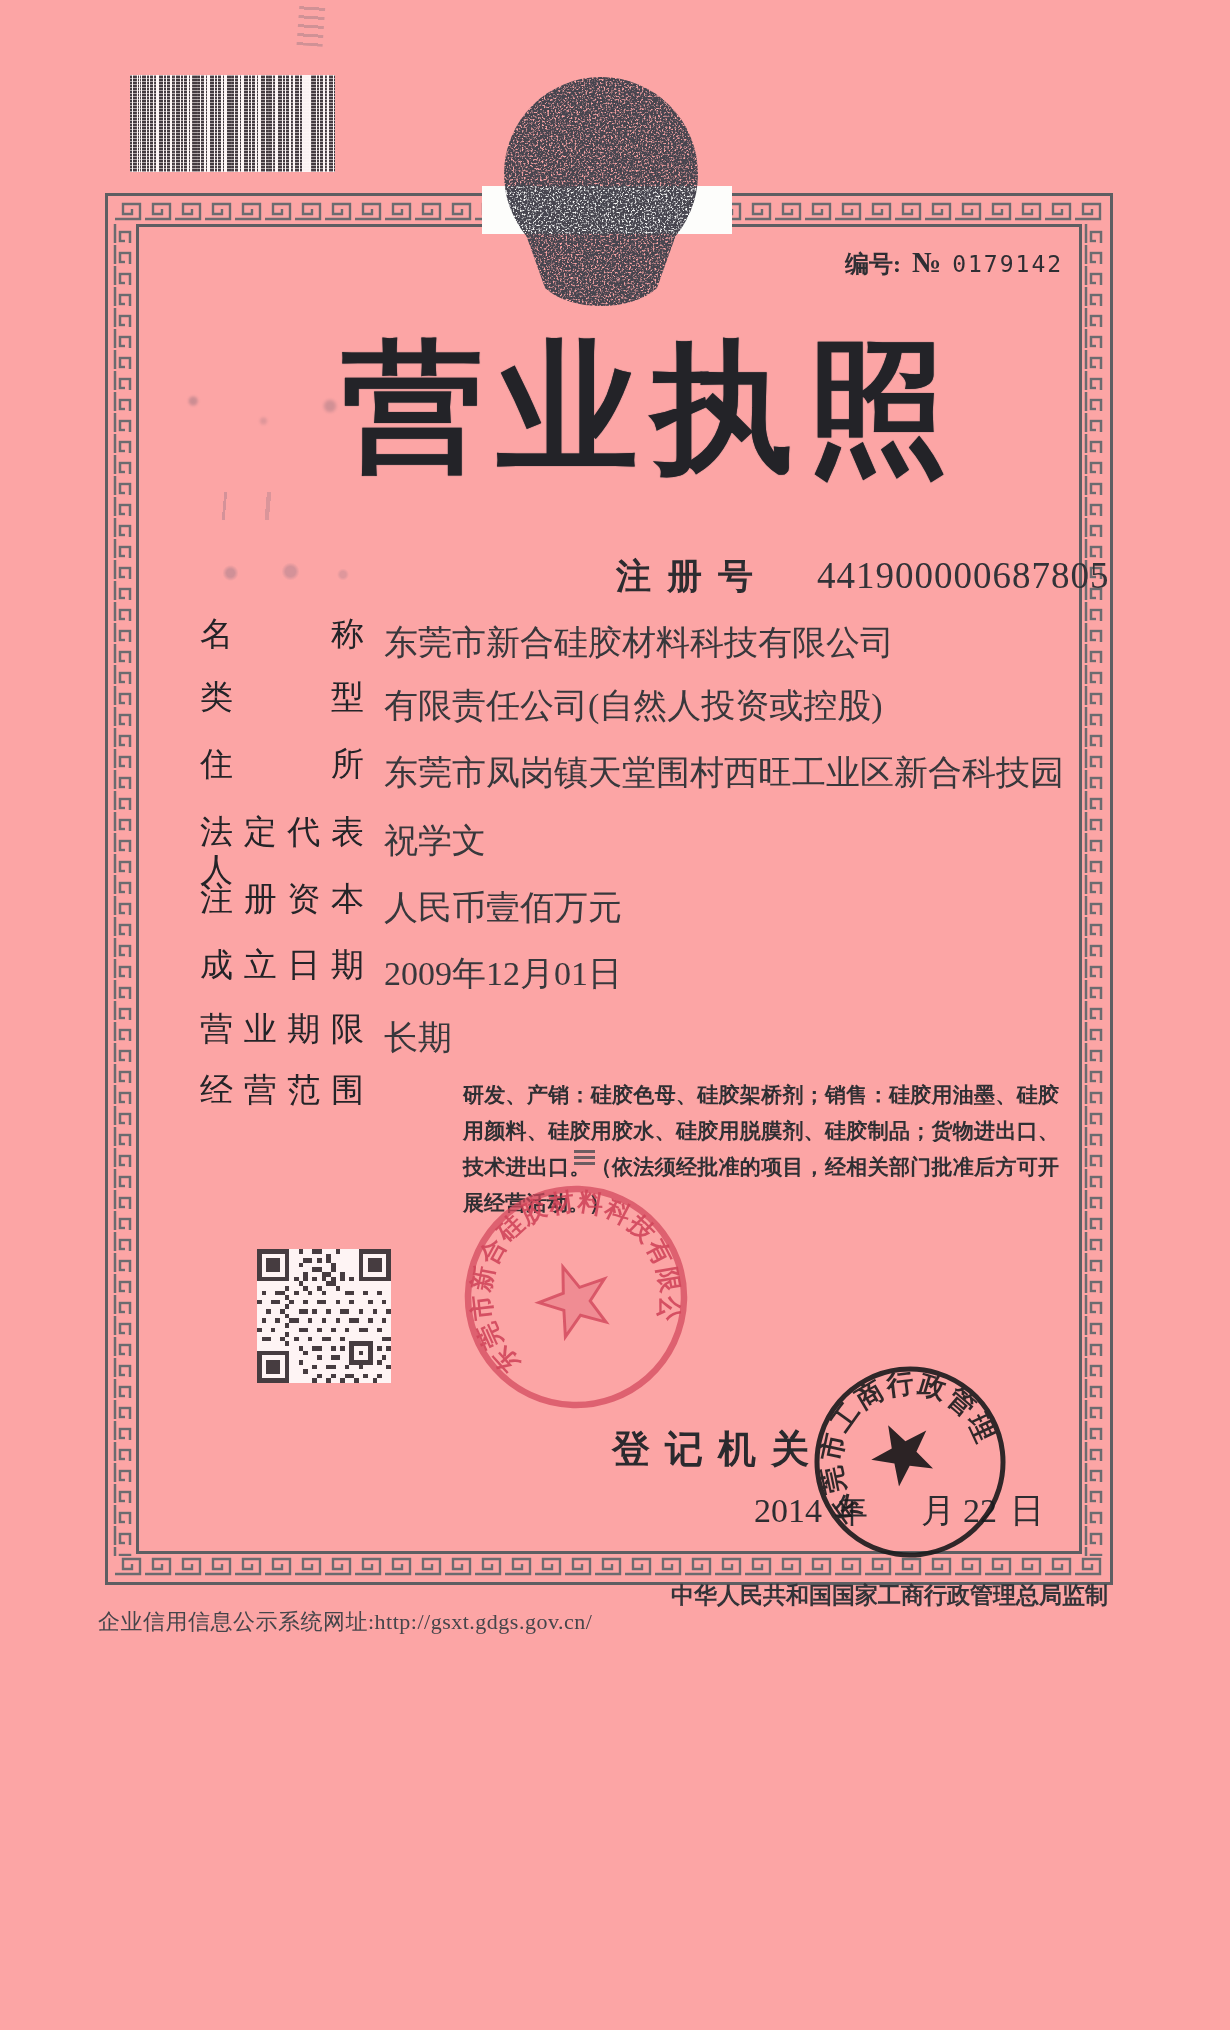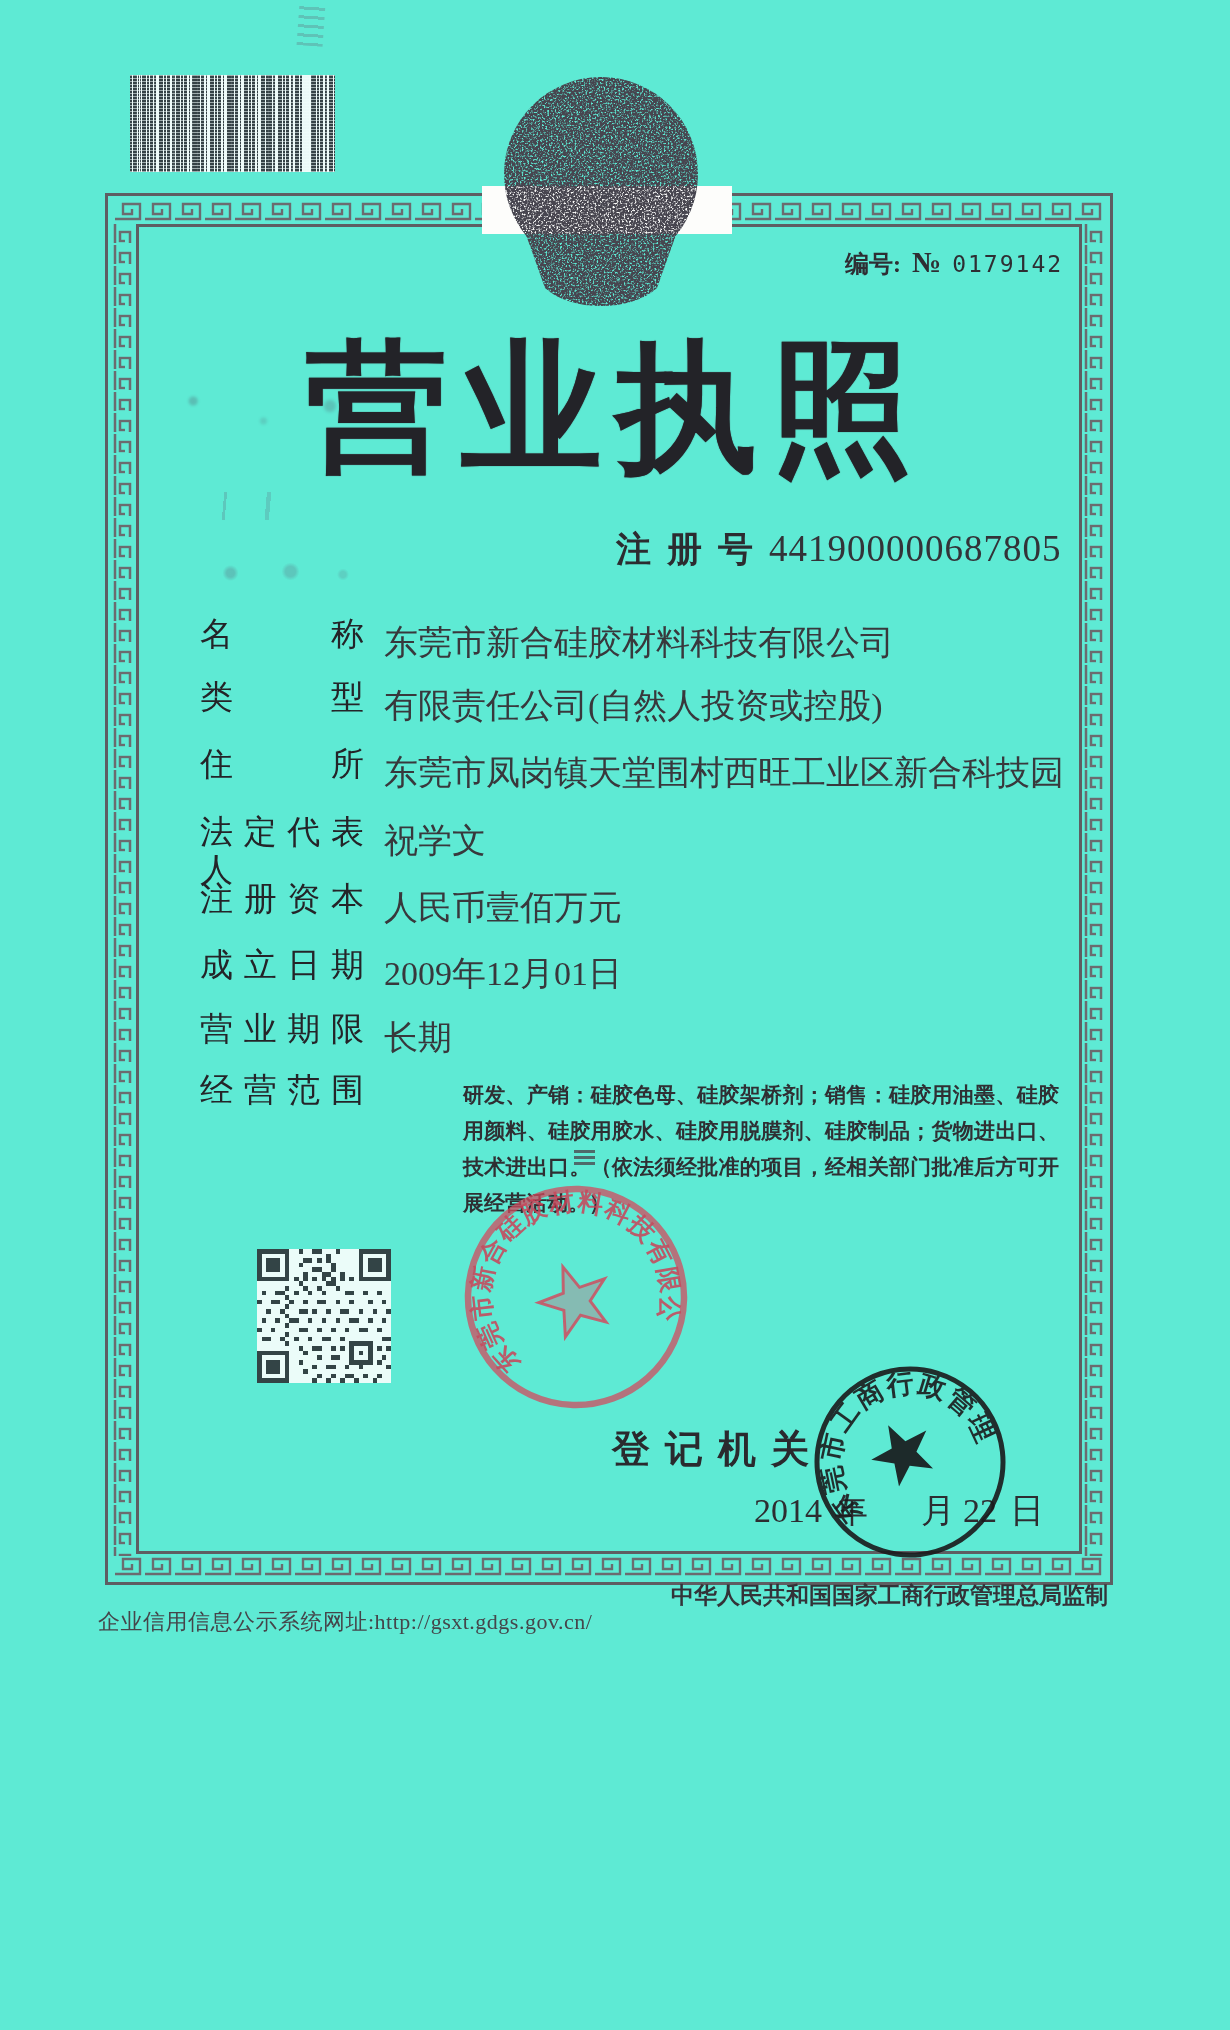--- a/index.html
+++ b/index.html
@@ -1,16 +1,16 @@
 <!DOCTYPE html>
 <html><head>
 <meta charset="utf-8">
 <style>
   html,body{margin:0;padding:0;background:#ffffff;}
-  .page{position:relative;width:1230px;height:2030px;background:#5eead4;overflow:hidden;
+  .page{position:relative;width:1230px;height:2030px;background:#fca5a5;overflow:hidden;
         font-family:"Liberation Serif",serif;color:#2b2b2e;}
 
   
   .frame{position:absolute;left:105px;top:193px;width:1008px;height:1392px;
          border:3px solid #5e5e62;z-index:1;box-sizing:border-box;}
   .frame-inner{position:absolute;left:28px;top:28px;right:28px;bottom:28px;
          border:3px solid #5e5e62;}
   .band{position:absolute;}
   .band-top{left:5px;top:5px;right:5px;height:21px;}
   .band-bottom{left:5px;bottom:5px;right:5px;height:21px;}
@@ -30,23 +30,23 @@
   .emblem-halo{position:absolute;left:482px;top:186px;width:250px;height:48px;background:#fdfdfb;z-index:2;}
   .emblem{position:absolute;left:495px;top:74px;z-index:3;}
 
   .serial{position:absolute;left:845px;top:246px;z-index:4;display:flex;align-items:baseline;gap:11px;color:#2e2e33;}
   .serial-label{font-size:24px;font-weight:600;}
   .serial-sym{font-size:29px;font-weight:700;}
   .serial-num{font-size:23px;font-family:"DejaVu Sans Mono",monospace;letter-spacing:2px;}
 
   .title{position:absolute;left:105px;top:330px;width:1008px;margin:0;text-align:center;z-index:4;
          font-family:"DejaVu Sans",sans-serif;font-size:141px;line-height:1.1;font-weight:900;
-         color:#232328;letter-spacing:14px;text-indent:14px;text-shadow:0 0 1px #3a3a40;}
-
-  .regline{position:absolute;left:616px;top:526px;z-index:4;display:flex;align-items:baseline;}
+         color:#232328;letter-spacing:14px;text-indent:14px;text-shadow:0 0 1px #3a3a40;padding-left:36px;}
+
+  .regline{position:absolute;left:616px;top:553px;z-index:4;display:flex;align-items:baseline;gap:48px;}
   .reg-label{font-size:35px;font-weight:700;letter-spacing:16px;color:#2c2c30;}
   .reg-num{font-size:37px;letter-spacing:1px;color:#333338;}
 
   
   .row{position:absolute;left:0;width:1230px;z-index:4;}
   .r0{top:616px}.r1{top:679px}.r2{top:746px}.r3{top:814px}
   .r4{top:881px}.r5{top:947px}.r6{top:1011px}.r7{top:1072px}
   .flabel{position:absolute;left:200px;width:164px;font-size:33px;font-weight:400;color:#242428;
           text-align:justify;text-align-last:justify;line-height:1.15;}
   .fvalue{position:absolute;left:384px;top:4px;font-size:34px;color:#38383c;white-space:nowrap;}

